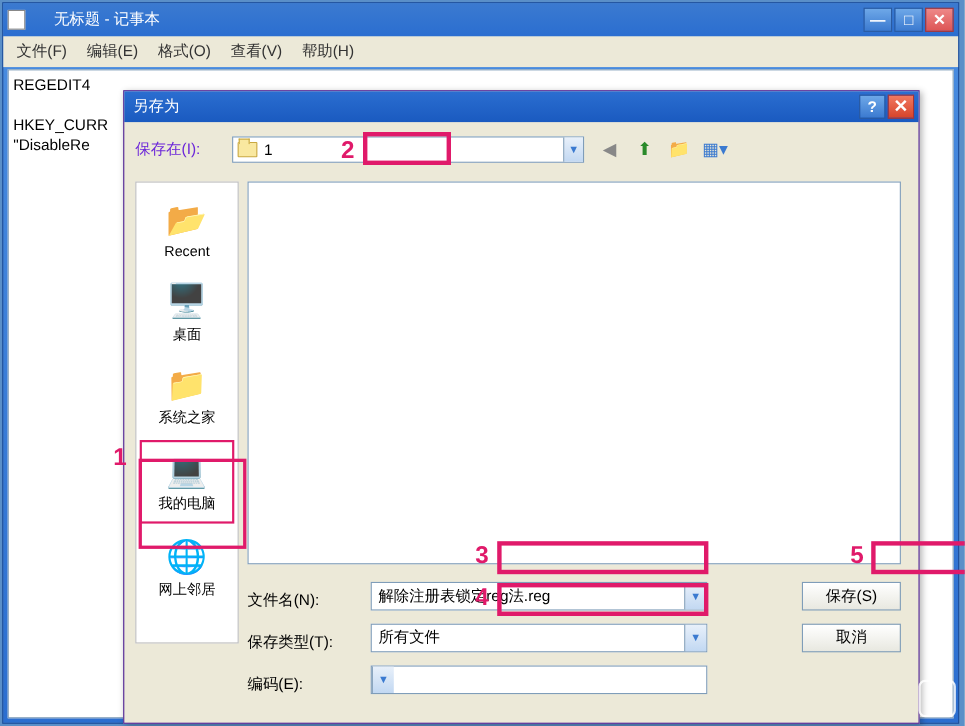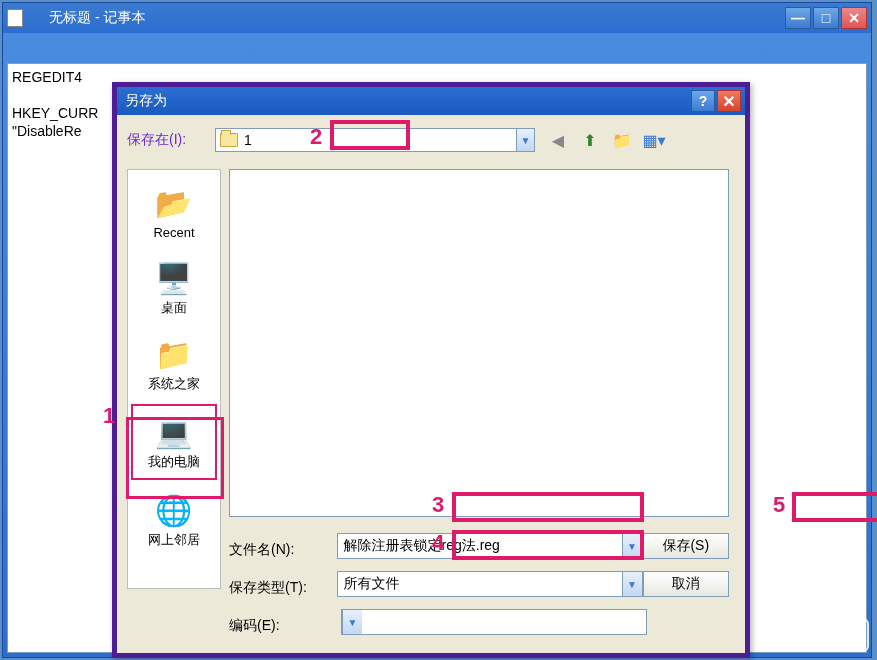--- a/index.html
+++ b/index.html
@@ -12,21 +12,21 @@
   .notepad-titlebar .title-text { flex:1; }
   .win-buttons { display:flex; gap:2px; }
   .win-btn { width: 26px; height: 22px; background: linear-gradient(#6ea8e8,#3b7ad0); border:1px solid #2a5aa0; display:flex; align-items:center; justify-content:center; color:#fff; font-weight:bold; font-size:14px; }
   .win-btn.close { background: linear-gradient(#e88,#d55); border-color:#a33; }
 
   .notepad-menubar { height: 28px; background: #ece9d8; display:flex; align-items:center; gap: 18px; padding: 0 12px; color:#333; }
   .notepad-menubar span { cursor:default; }
   .notepad-content { position:absolute; left:4px; top:60px; right:4px; bottom:4px; background:#fff; border:1px solid #7f9db9; padding:4px; font-family:"Fixedsys", monospace; font-size:15px; white-space:pre; color:#000; }
 
   
-  .saveas-window { position:absolute; left:112px; top:82px; width:638px; height:576px; border:5px solid #4c1d95; background:#ece9d8; box-shadow:2px 2px 6px rgba(0,0,0,0.3); }
+  .saveas-window { position:absolute; left:112px; top:82px; width:724px; height:576px; border:1px solid #4c1d95; background:#ece9d8; box-shadow:2px 2px 6px rgba(0,0,0,0.3); }
   .saveas-titlebar { height:28px; background: linear-gradient(#2b6ed0,#1a5ac0); display:flex; align-items:center; color:#fff; padding:0 4px 0 8px; font-size:18px; }
   .saveas-titlebar .title-text { flex:1; }
   .saveas-titlebar .help-btn { width:24px; height:22px; background:linear-gradient(#6ea8e8,#3b7ad0); border:1px solid #2a5aa0; display:flex; align-items:center; justify-content:center; color:#fff; font-weight:bold; margin-right:2px; }
   .saveas-titlebar .close-btn { width:24px; height:22px; background:linear-gradient(#f17961,#d7442a); border:1px solid #a33; display:flex; align-items:center; justify-content:center; color:#fff; font-weight:bold; font-size:16px; }
 
   .saveas-body { position:absolute; top:28px; left:0; right:0; bottom:0; padding:12px 16px 12px 10px; }
   .row-savein { display:flex; align-items:center; height:26px; margin-bottom:8px; }
   .row-savein .lbl { width:88px; color:#6d28d9; }
   .combo { height:24px; border:1px solid #7f9db9; background:#fff; display:flex; align-items:center; flex:0 0 320px; position:relative; }
   .combo .folder-ic { width:18px; height:14px; margin:0 4px; background:#f9e8a0; border:1px solid #c9a840; border-radius:1px; position:relative; }
@@ -63,20 +63,27 @@
 
 <div class="notepad-window">
   <div class="notepad-titlebar">
     <div class="np-icon"></div>
     <span class="title-text">无标题 - 记事本</span>
     <div class="win-buttons">
       <div class="win-btn">—</div>
       <div class="win-btn">□</div>
       <div class="win-btn close">✕</div>
     </div>
+  </div>
+  <div class="notepad-menubar">
+    <span>文件(F)</span>
+    <span>编辑(E)</span>
+    <span>格式(O)</span>
+    <span>查看(V)</span>
+    <span>帮助(H)</span>
   </div>
   <div class="notepad-content"><span>REGEDIT4</span>
 
 <span>HKEY_CURR</span>
 <span>"DisableRe</span></div>
 </div>
 
 <div class="saveas-window">
   <div class="saveas-titlebar">
     <span class="title-text">另存为</span>

